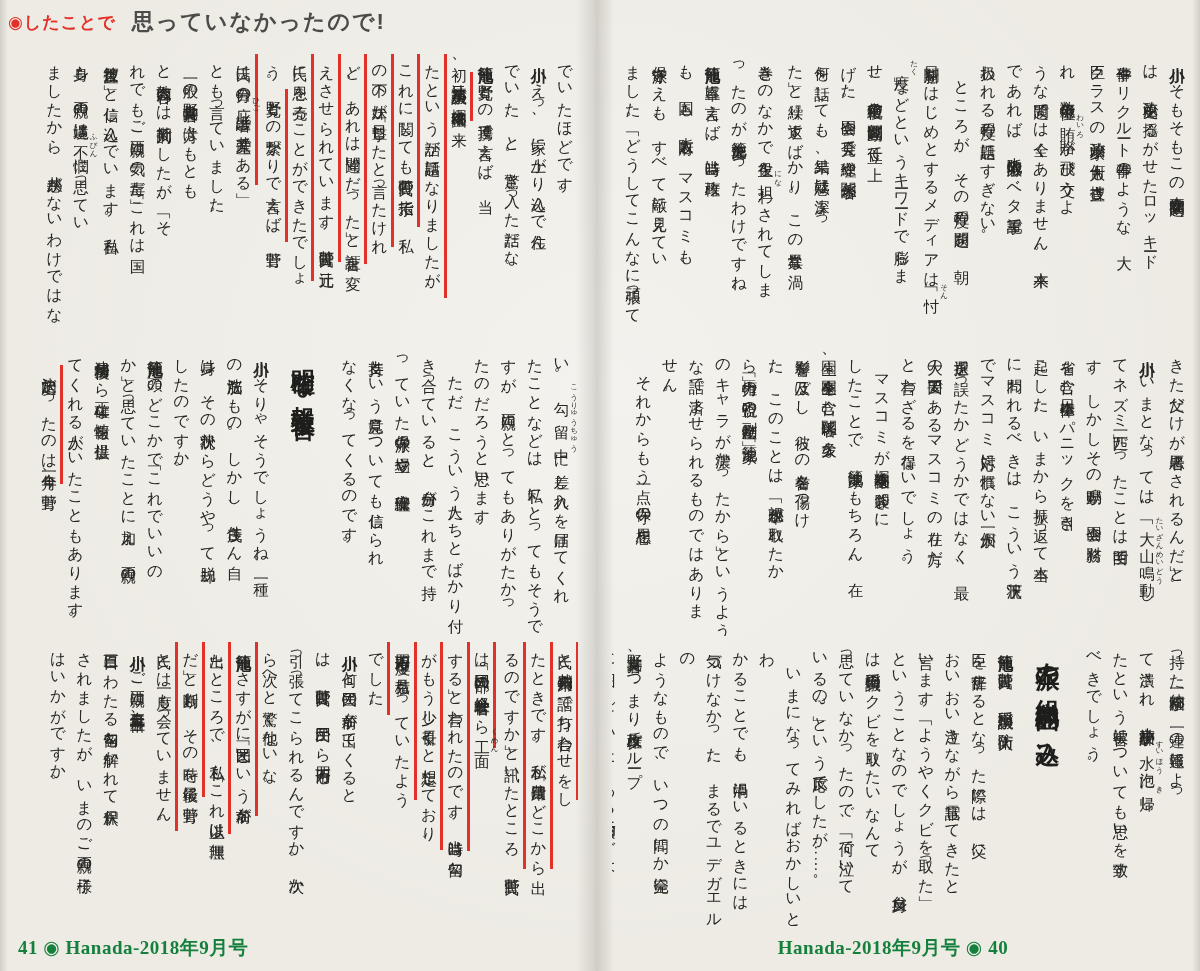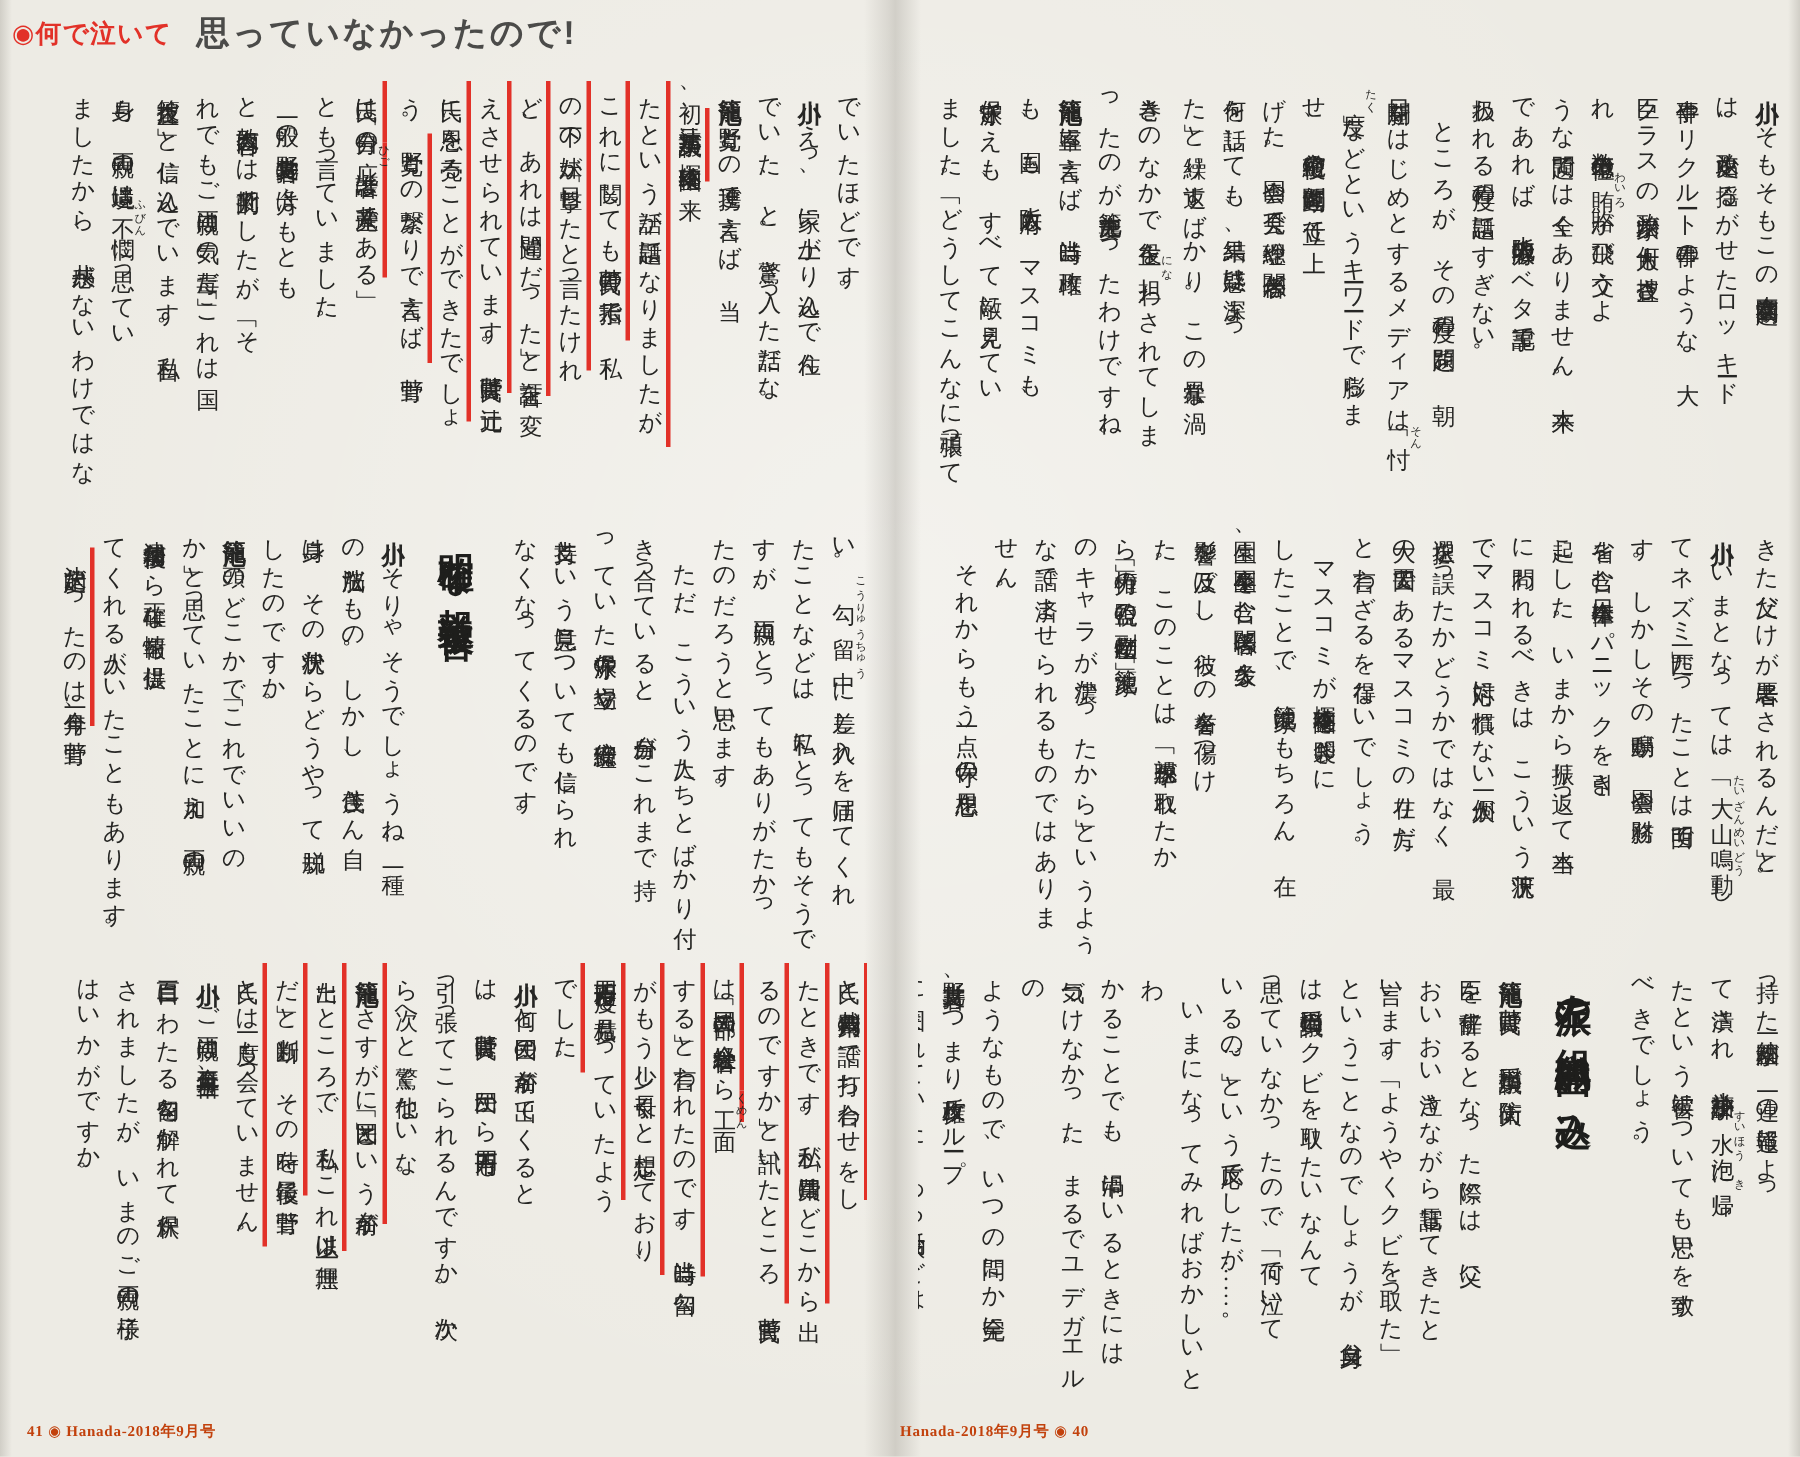--- a/index.html
+++ b/index.html
@@ -42,35 +42,35 @@
   .speaker { font-family:"Liberation Sans","DejaVu Sans",sans-serif; font-weight:bold; }
   .em-red { border-right:3px solid var(--red); padding-right:2px; }
   .band-heading {
     font-family:"Liberation Sans","DejaVu Sans",sans-serif; font-weight:bold;
     font-size:24px; line-height:34px; letter-spacing:3px; color:#1e1e1c;
     margin-left:12px; margin-right:16px; padding-top:2px;
   }
   ruby > rt { font-size:7.5px; letter-spacing:0; }
 
   .footer {
-    position:absolute; bottom:0; width:100%; font-weight:bold; font-size:10px;
-    font-family:"Liberation Serif","DejaVu Serif",serif; color:#c2410c; letter-spacing:.5px;
+    position:absolute; bottom:0; width:100%; font-weight:bold; font-size:19px;
+    font-family:"Liberation Serif","DejaVu Serif",serif; color:#15803d; letter-spacing:.5px;
   }
   .footer-left  { left:0;  bottom:10px; padding-left:18px;  text-align:left;  position:absolute; width:580px; }
-  .footer-right { right:0; bottom:10px; padding-right:14px; text-align:left; position:absolute; width:600px; }
+  .footer-right { right:0; bottom:10px; padding-right:14px; text-align:center; position:absolute; width:600px; }
 </style>
 </head>
 <body>
 
 <div class="edge-left"></div>
 <div class="edge-right"></div>
 <div class="gutter"></div>
 
 <div class="header">
-  <span class="kicker">◉何で泣いて</span>
+  <span class="kicker">◉したことで</span>
   <span class="title">思っていなかったので!</span>
 </div>
 
 <div class="page-content left">
   <div>
       <div class="band">
         <div class="col"><span>でいたほどです。</span></div>
         <div class="col"><span class="speaker">小川</span><span>　えっ、家に上がり込んで住ん</span></div>
         <div class="col"><span>でいた、と。驚き入った話だな。</span></div>
         <div class="col"><span class="speaker">籠池</span><span>　野党との連携で言えば、当</span></div>

